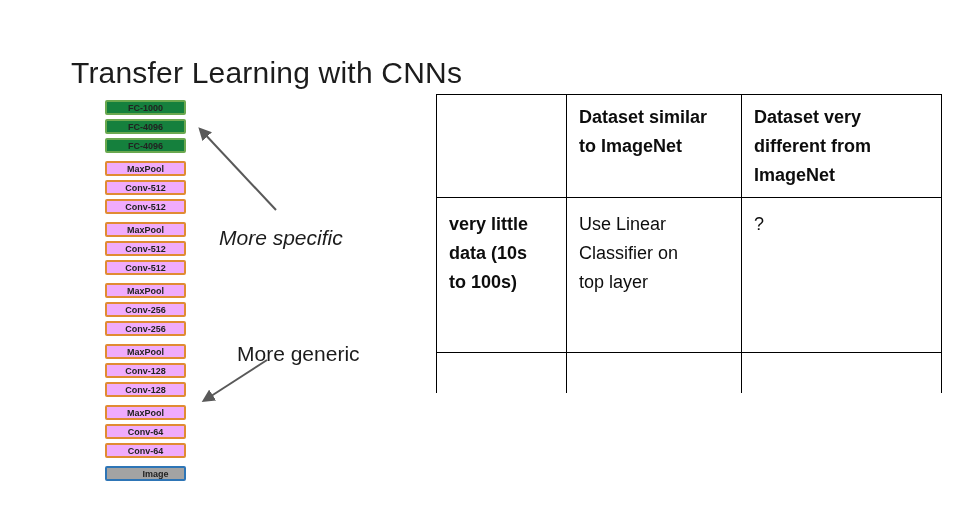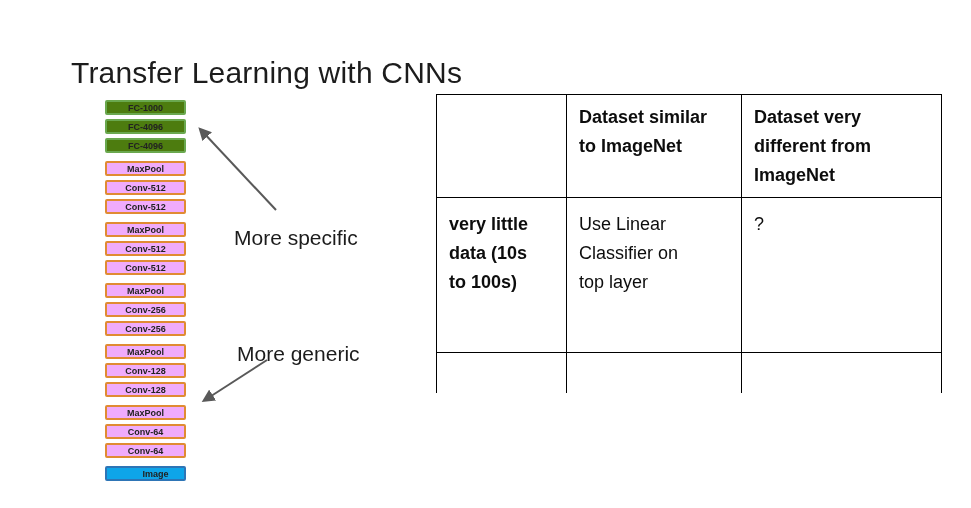--- a/index.html
+++ b/index.html
@@ -6,27 +6,27 @@
   .slide{position:relative;width:971px;height:508px;background:#ffffff;overflow:hidden;
          font-family:"Liberation Sans","DejaVu Sans",sans-serif;border-radius:30px;}
   .title{position:absolute;left:71px;top:36px;font-size:30px;font-weight:300;
          color:#1c1c1c;letter-spacing:0.2px;}
   
   .stack{position:absolute;left:105px;top:100px;width:81px;display:flex;flex-direction:column;}
   .layer-group{display:flex;flex-direction:column;gap:4px;margin-bottom:8px;}
   .layer{box-sizing:border-box;width:100%;height:15px;border:2px solid;border-radius:2px;
          display:flex;align-items:center;justify-content:center;
          font-size:9px;font-weight:bold;color:#222222;}
-  .g-fc .layer{background:#4d7c0f;border-color:#6aa84f;}
+  .g-fc .layer{background:#15803d;border-color:#6aa84f;}
   .g-conv .layer{background:#f0abfc;border-color:#e08b33;}
-  .g-input .layer{background:#0ea5e9;border-color:#2e75b6;padding-left:20px;}
+  .g-input .layer{background:#a3a3a3;border-color:#2e75b6;padding-left:20px;}
   
   .arrow-overlay{position:absolute;left:0;top:0;width:971px;height:508px;pointer-events:none;}
   .annot{position:absolute;font-size:21px;color:#1c1c1c;white-space:nowrap;}
-  .annot-specific{left:234px;top:226px;}
+  .annot-specific{left:219px;top:226px;font-style:italic;}
   .annot-generic{left:237px;top:320px;margin-top:22px;}
   
   .tbl-wrap{position:absolute;left:436px;top:94px;width:507px;height:400px;overflow:hidden;}
   table.cmp{border-collapse:collapse;table-layout:fixed;width:505px;}
   table.cmp th,table.cmp td{border:1px solid #000000;vertical-align:top;text-align:left;
          padding:8px 4px 0 12px;font-size:18px;line-height:29px;
          white-space:pre-line;color:#0d0d0d;}
   table.cmp th{font-weight:bold;}
   table.cmp td.row-label{font-weight:bold;}
   table.cmp tr.body td{padding-top:12px;}

